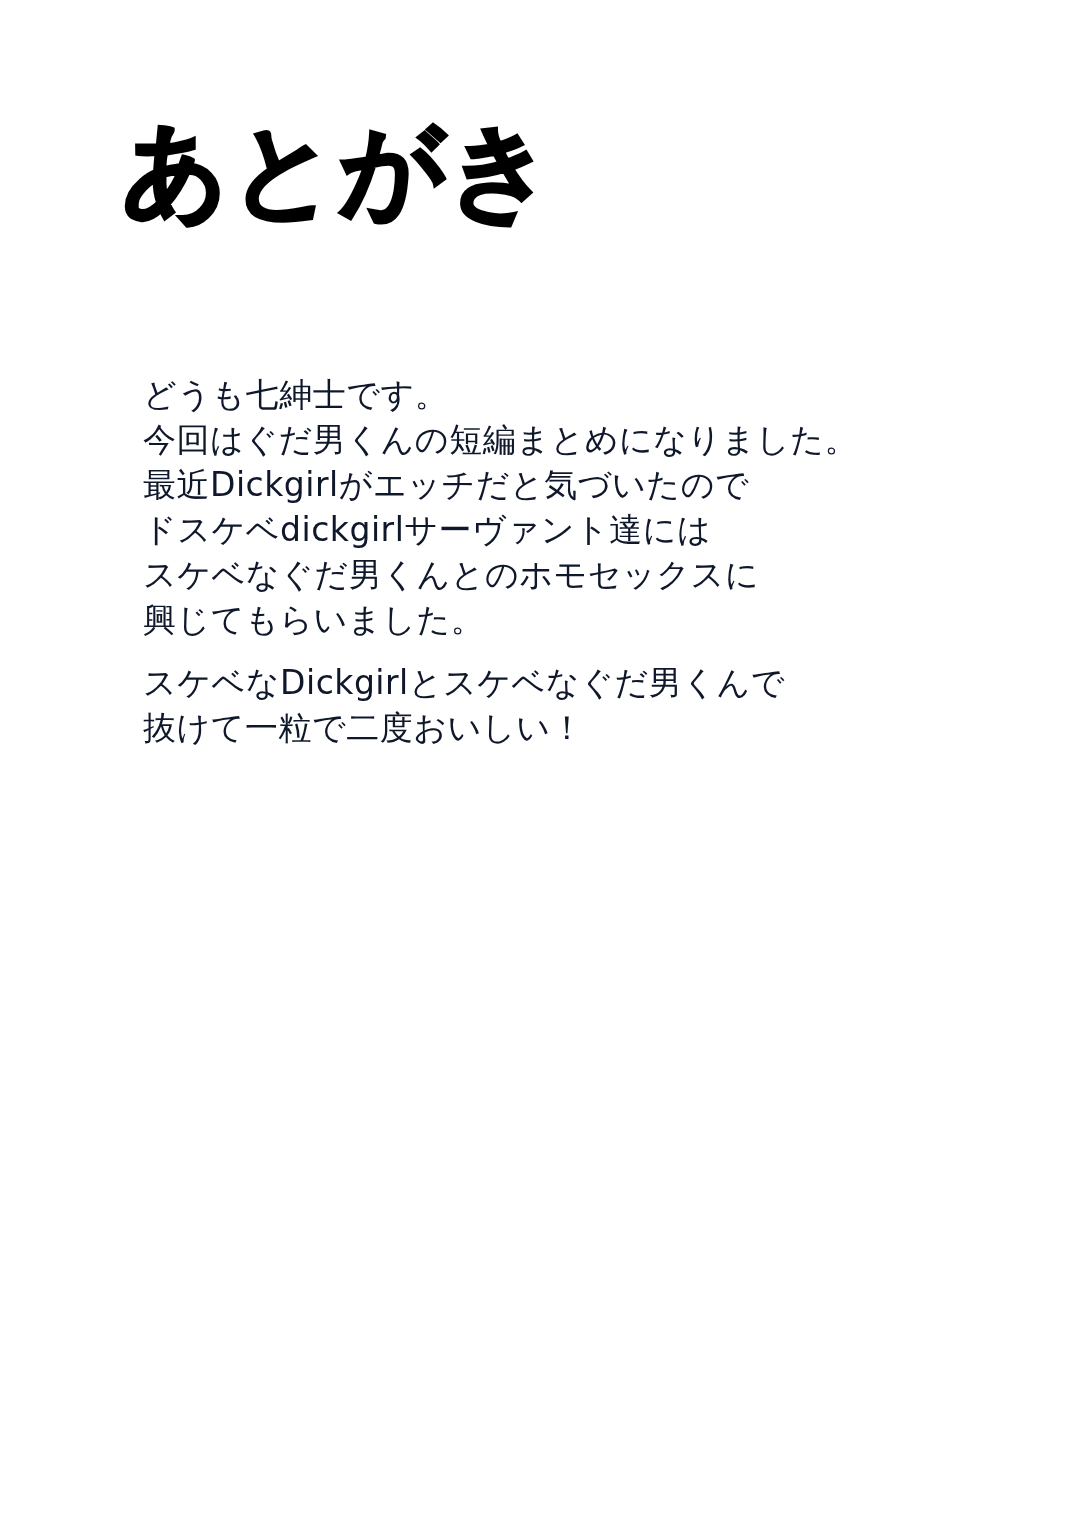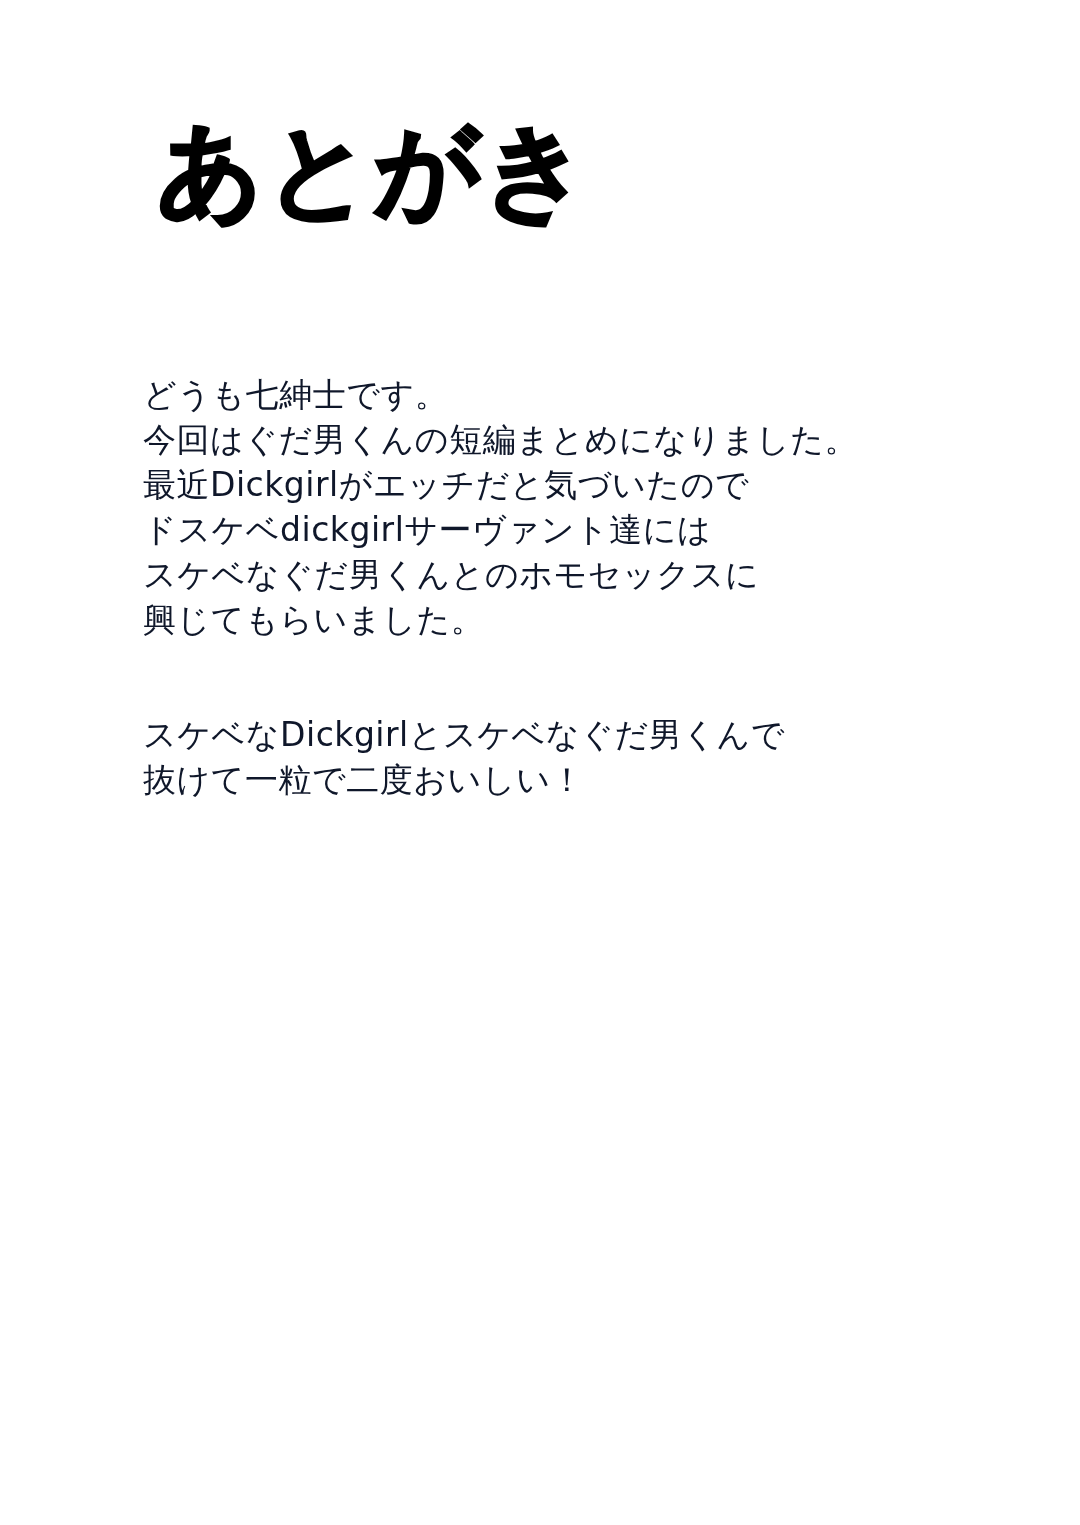--- a/index.html
+++ b/index.html
@@ -27,41 +27,40 @@
     left: 122px;
     top: 118px;
     font-family: "DejaVu Sans", "Liberation Sans", sans-serif;
     font-size: 104px;
     font-weight: bold;
     letter-spacing: 2px;
     line-height: 1.0;
     color: #000000;
     -webkit-text-stroke: 3px #000000;
     white-space: nowrap;
-    margin-left: 35px;
   }
 
   .body-block {
     position: absolute;
     left: 143px;
     top: 372px;
     width: 860px;
   }
 
   .para {
     font-family: "DejaVu Sans", "Liberation Sans", sans-serif;
     font-size: 33px;
     line-height: 45px;
     color: #0f172a;
     white-space: pre-wrap;
     letter-spacing: 0.5px;
   }
 
   .para + .para {
-    margin-top: 70px;
+    margin-top: 18px;
   }
 </style>
 </head>
 <body>
 
 <div class="page">
 
   <div class="afterword-title">あとがき</div>
 
   <div class="body-block">

